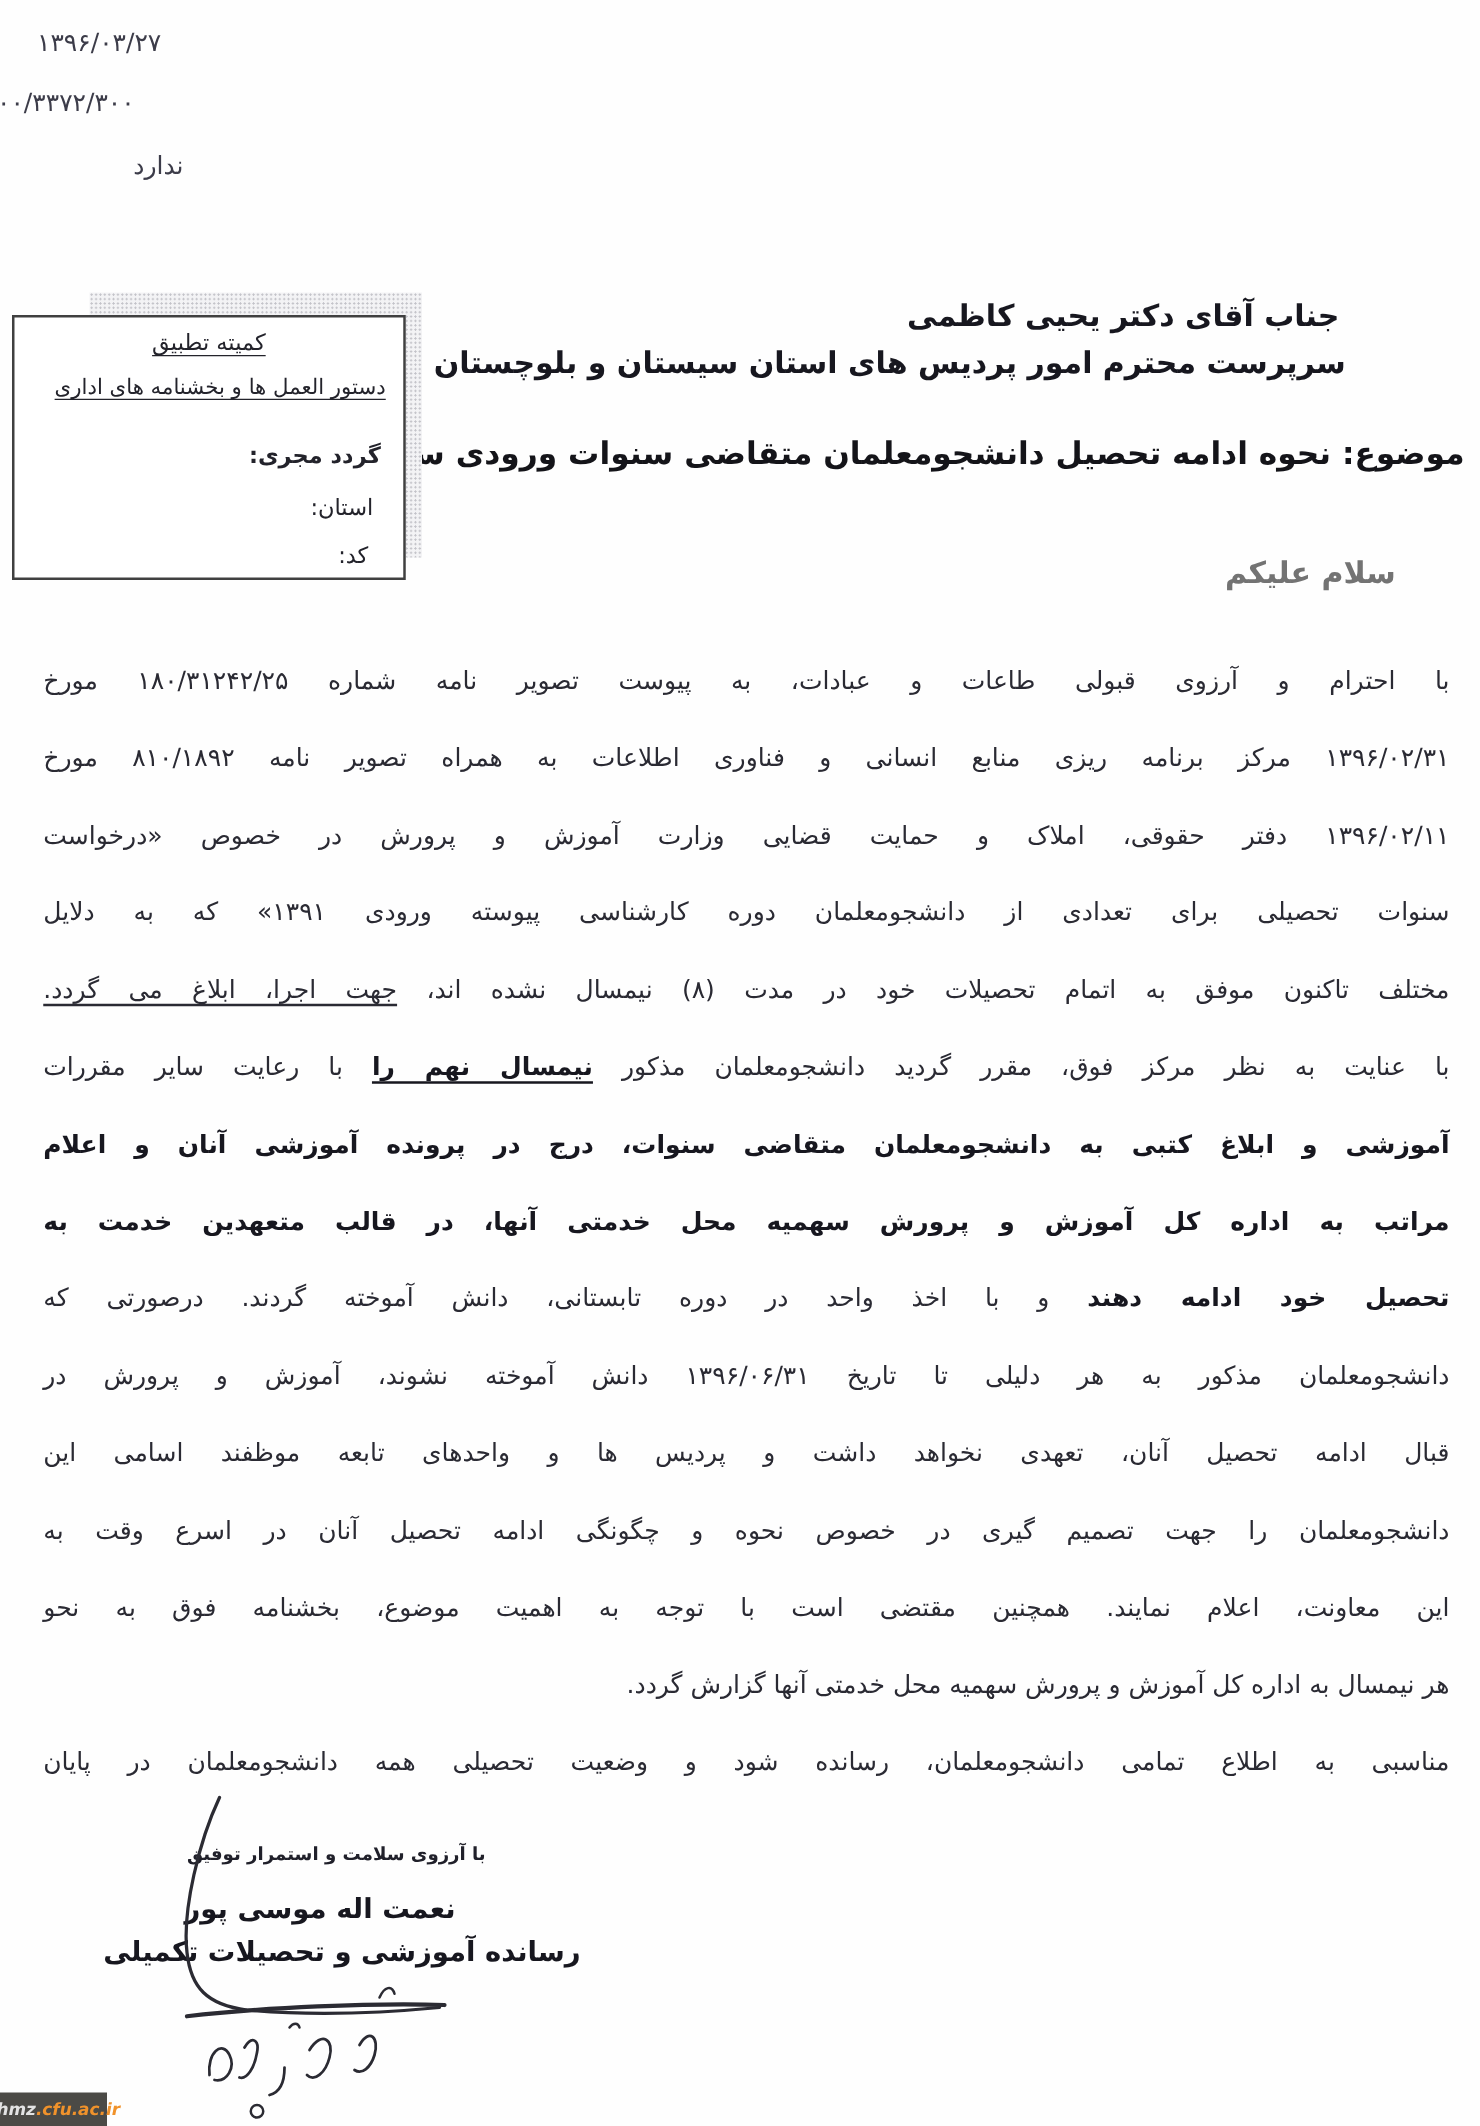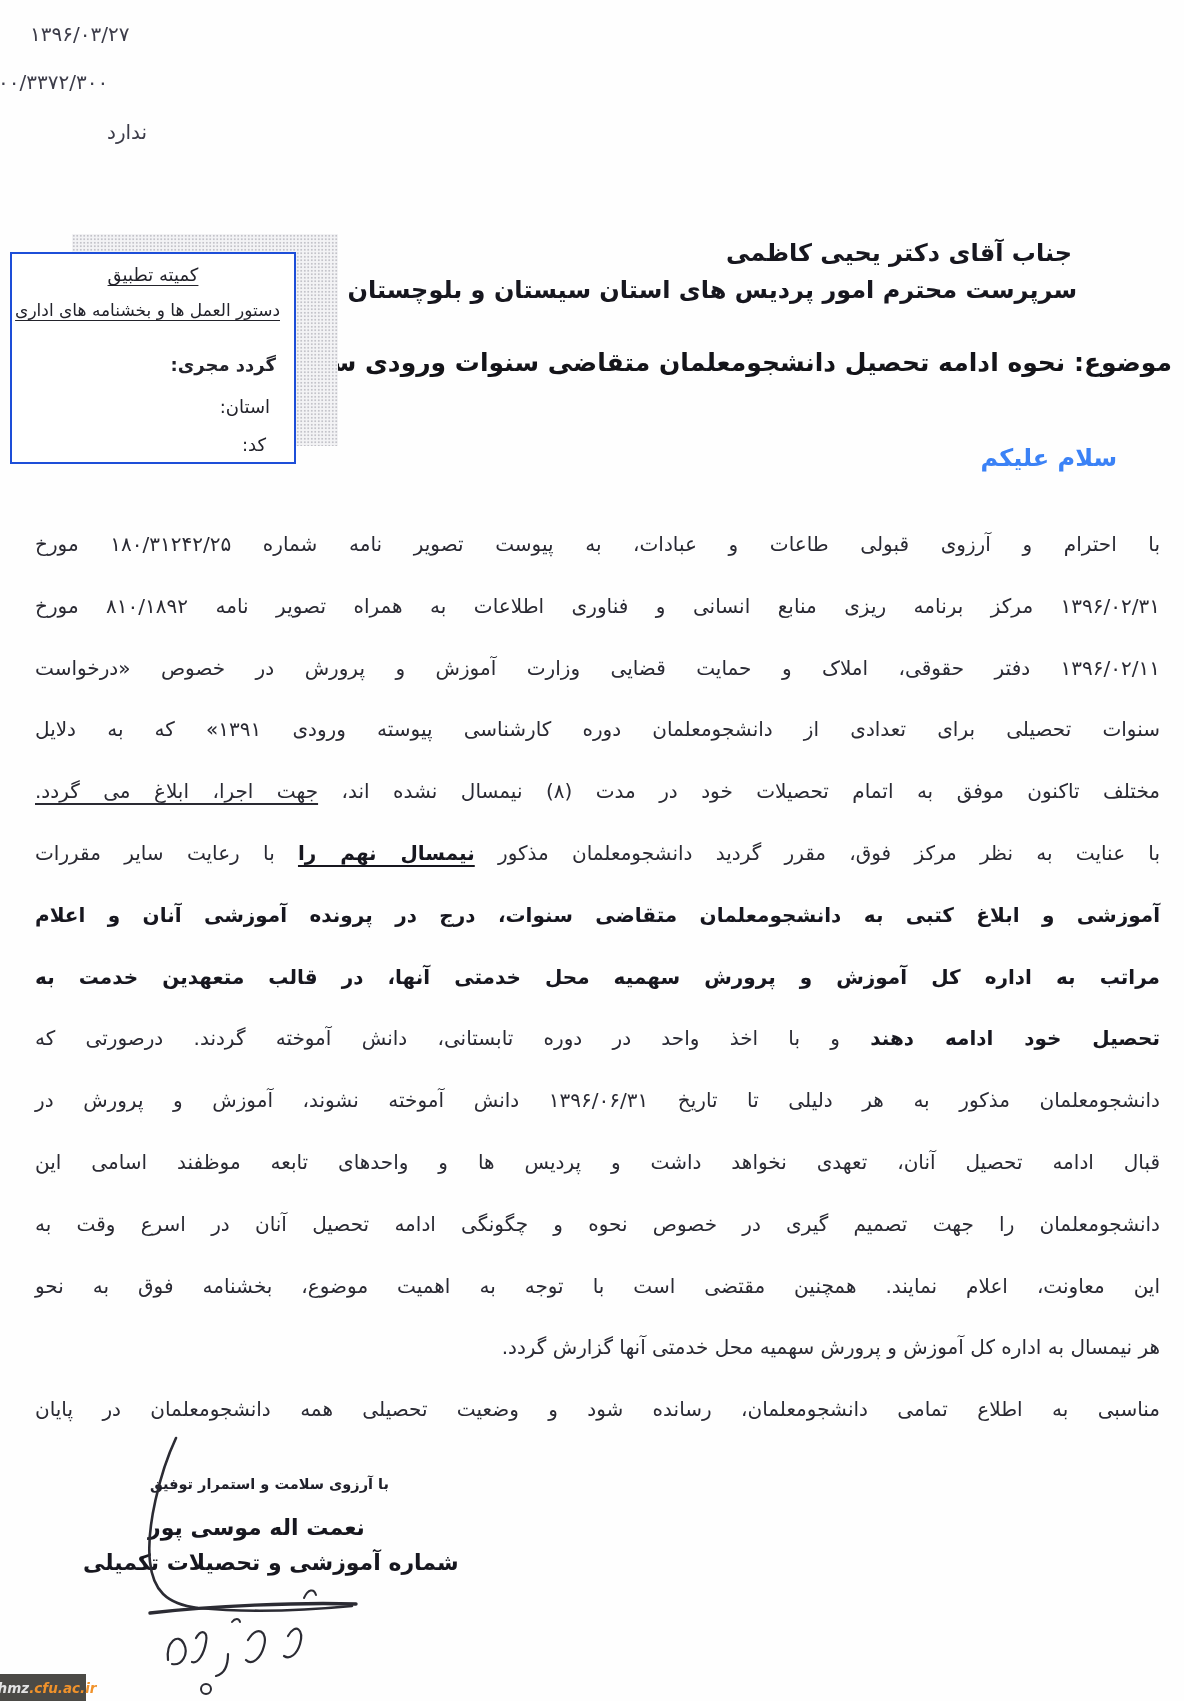--- a/index.html
+++ b/index.html
@@ -10,31 +10,31 @@
     direction:rtl;
     color:#2a2a33;
   }
   .abs{position:absolute;}
   
   .ref{font-size:20px;color:#3c3c49;letter-spacing:1px;}
   
   .rname{font-size:24px;font-weight:bold;color:#17171f;white-space:nowrap;}
   .rtitle{font-size:24px;font-weight:bold;color:#17171f;white-space:nowrap;}
   .subject{font-size:25px;font-weight:bold;color:#141419;white-space:nowrap;z-index:1;}
-  .salam{font-size:24px;font-weight:bold;color:#3b82f6;}
+  .salam{font-size:24px;font-weight:bold;color:#737373;}
   
   .stamp-pattern{
     left:72px;top:234px;width:266px;height:212px;z-index:2;
     background-image:radial-gradient(#c3c3c9 0.8px, rgba(255,255,255,0) 1px);
     background-size:3.5px 3.5px;background-color:#f3f3f5;
     z-index:2;
   }
   .stamp-box{
-    left:10px;top:252px;width:286px;height:212px;z-index:3;
-    background:#fff;border:2px solid #1d4ed8;box-sizing:border-box;
+    left:10px;top:252px;width:315px;height:212px;z-index:3;
+    background:#fff;border:2px solid #404040;box-sizing:border-box;
   }
   .stamp-box .s1{position:absolute;top:10px;right:0;left:0;text-align:center;
     font-size:18px;color:#23232b;text-decoration:underline;text-underline-offset:4px;}
   .stamp-box .s2{position:absolute;top:46px;right:14px;font-size:17px;color:#23232b;
     text-decoration:underline;text-underline-offset:4px;white-space:nowrap;}
   .stamp-box .f1{position:absolute;top:100px;right:18px;font-size:18px;color:#23232b;font-weight:bold;}
   .stamp-box .f2{position:absolute;top:142px;right:24px;font-size:18px;color:#23232b;}
   .stamp-box .f3{position:absolute;top:180px;right:28px;font-size:18px;color:#23232b;}
   
   .para{left:35px;right:24px;top:514px;z-index:1;}
@@ -99,21 +99,21 @@
   <div class="bl"><span>دانشجومعلمان مذکور به هر دلیلی تا تاریخ ۱۳۹۶/۰۶/۳۱ دانش آموخته نشوند، آموزش و پرورش در</span></div>
   <div class="bl"><span>قبال ادامه تحصیل آنان، تعهدی نخواهد داشت و پردیس ها و واحدهای تابعه موظفند اسامی این</span></div>
   <div class="bl"><span>دانشجومعلمان را جهت تصمیم گیری در خصوص نحوه و چگونگی ادامه تحصیل آنان در اسرع وقت به</span></div>
   <div class="bl"><span>این معاونت، اعلام نمایند. همچنین مقتضی است با توجه به اهمیت موضوع، بخشنامه فوق به نحو</span></div>
   <div class="bl last"><span>هر نیمسال به اداره کل آموزش و پرورش سهمیه محل خدمتی آنها گزارش گردد.</span></div>
   <div class="bl"><span>مناسبی به اطلاع تمامی دانشجومعلمان، رسانده شود و وضعیت تحصیلی همه دانشجومعلمان در پایان</span></div>
 </div>
 
 <div class="abs sigwish">با آرزوی سلامت و استمرار توفیق</div>
 <div class="abs signame">نعمت اله موسی پور</div>
-<div class="abs sigtitle">شماره آموزشی و تحصیلات تکمیلی</div>
+<div class="abs sigtitle">رسانده آموزشی و تحصیلات تکمیلی</div>
 
 <svg class="abs sigsvg" viewBox="0 0 1184 1701" xmlns="http://www.w3.org/2000/svg">
   <g fill="none" stroke="#2b2b33" stroke-linecap="round">
     <path stroke-width="2.6" d="M176,1438 C160,1472 146,1528 150,1562 C153,1590 166,1604 198,1608 C252,1613 310,1610 352,1606"></path>
     <path stroke-width="3.4" d="M150,1613 C210,1606 300,1602 356,1604"></path>
     <path stroke-width="2" d="M304,1598 c4,-9 10,-10 12,-3"></path>
     <path stroke-width="2.2" d="M168,1660 c-2,-18 10,-28 16,-16 c5,10 -2,22 -12,20"></path>
     <path stroke-width="2.2" d="M196,1638 c6,-10 12,-6 10,4 c-2,12 -8,22 -14,20"></path>
     <path stroke-width="2.2" d="M216,1676 c8,-2 12,-10 12,-22"></path>
     <path stroke-width="2.2" d="M248,1640 c10,-16 20,-8 16,6 c-3,12 -12,20 -18,14"></path>

